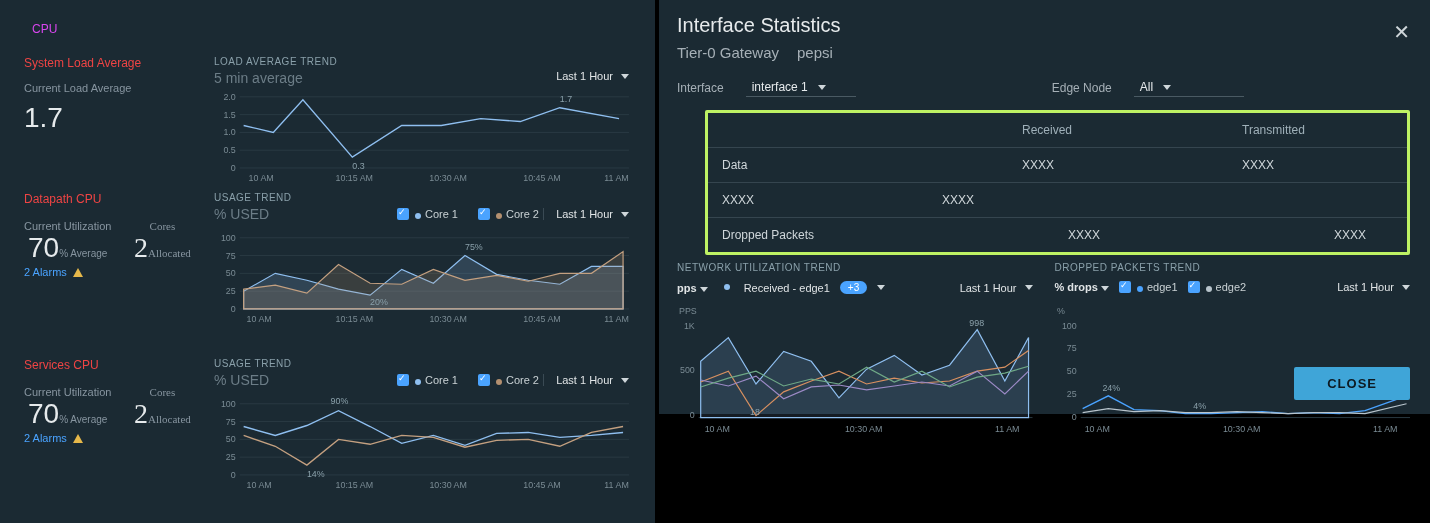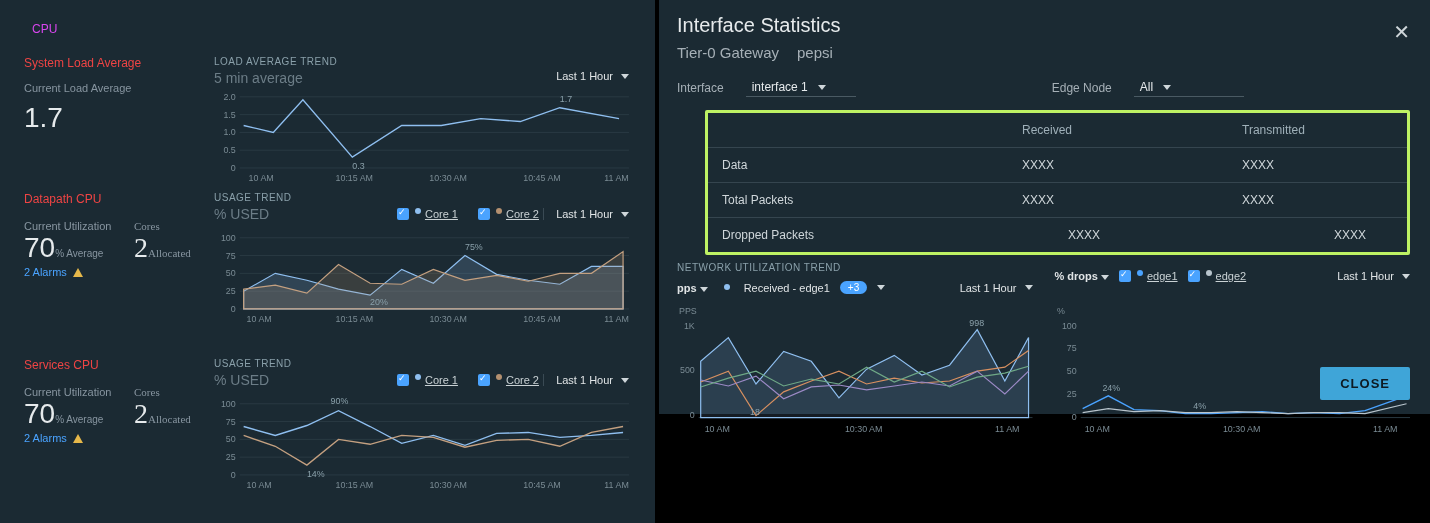--- a/index.html
+++ b/index.html
@@ -20,26 +20,26 @@
   .trend-lbl { position: absolute; left: 190px; top: 0; font-size: 10px; letter-spacing: .5px; color: #8aa0aa; }
   .trend-sub { position: absolute; left: 190px; top: 14px; font-size: 14px; color: #6c7d87; }
   .s2 .trend-sub, .s3 .trend-sub { top: 14px; }
   .range { position: absolute; right: 10px; top: 14px; display: flex; align-items: center; gap: 8px; font-size: 11px; color: #e0e4e6; cursor: pointer; }
   .chev { width:0; height:0; border-left:4px solid transparent; border-right:4px solid transparent; border-top:5px solid #cfd6da; display:inline-block; }
   .s2 .range, .s3 .range { top: 16px; border-left: 1px solid #3a4a54; padding-left: 12px; }
   .legend { position: absolute; right: 100px; top: 16px; display: flex; gap: 20px; align-items: center; }
   .chk { width: 12px; height: 12px; background: #4aa3ff; border-radius: 2px; position: relative; display:inline-block; }
   .chk::after { content:"✓"; color:#fff; font-size:9px; position:absolute; left:1px; top:-1px; }
   .dot { width:6px; height:6px; border-radius:50%; display:inline-block; margin: 0 4px 1px 6px; }
-  .lg-item { display:flex; align-items:flex-start; font-size:11px; color:#c9d1d4;text-decoration:underline; }
+  .lg-item { display:flex; align-items:flex-end; font-size:11px; color:#c9d1d4; }
   .chart-svg { position: absolute; left: 190px; right: 10px; top: 28px; bottom: 0; }
   .axis-text { fill:#7a8b94; font-size: 9px; }
   .mark-text { fill:#8aa0aa; font-size: 9px; }
   .grid line { stroke:#2a3a43; stroke-width:1; }
-  .metric-col { position: absolute; font-size: 11px; color:#8795a0; }
+  .metric-col { position: absolute; font-size: 11px; color:#8795a0;text-align:center; }
   .mc1 { left: 0; top: 28px; }
   .mc2 { left: 110px; top: 28px; font-family: Liberation Serif, serif; }
   .mc1 .big, .mc2 .big { display: inline; font-size: 28px; color:#e6eaec; font-weight:300; }
   .mc1 .sub { font-size: 10px; color:#8795a0; }
   .alarms { position:absolute; left:0; top:74px; color:#4aa3ff; font-size:11px; display:flex; align-items:center; gap:6px; cursor:pointer;}
   .warn { width:0; height:0; border-left:5px solid transparent; border-right:5px solid transparent; border-bottom:9px solid #e6b84a; display:inline-block; }
   
   .rp-title { position:absolute; left:18px; top:14px; font-size:20px; font-weight:300; color:#e6eaec; }
   .rp-bc    { position:absolute; left:18px; top:44px; font-size:15px; color:#a6b0b7; }
   .rp-bc span.sep { display:inline-block; width:18px; }
@@ -55,21 +55,21 @@
   .c1 { flex: 0 0 220px; }
   .c2 { flex: 1; }
   .tbl-hdr .tbl-cell { color:#9fb0b9; }
   .trends { position:absolute; left:18px; right:20px; top:262px; display:flex; gap:22px; }
   .trend-box { flex:1; position:relative; height: 190px; }
   .tb-title { font-size:10px; letter-spacing:.5px; color:#8aa0aa; }
   .tb-ctrl { margin-top:8px; display:flex; align-items:center; gap:10px; font-size:11px; color:#e0e4e6; }
   .pill { background:#4aa3ff; color:#fff; font-size:10px; padding:1px 8px; border-radius:9px; }
   .tb-range { margin-left:auto; display:flex; align-items:center; gap:8px; cursor:pointer; }
   .tb-svg { position:absolute; left:0; right:0; top:42px; bottom:0; }
-  .close-btn { position:absolute; right:20px; bottom:14px; background:#3fa5d8; color:#0d1a22; font-weight:600; font-size:13px; padding:9px 20px; border-radius:2px; letter-spacing:1px; cursor:pointer; }
+  .close-btn { position:absolute; right:20px; bottom:14px; background:#3fa5d8; color:#0d1a22; font-weight:600; font-size:13px; padding:9px 33px; border-radius:2px; letter-spacing:1px; cursor:pointer; }
 </style>
 </head>
 <body>
 
 <div class="app">
 
   <div class="panel left">
     <div class="lp-title">CPU</div>
 
     <div class="sect s1">
@@ -250,21 +250,20 @@
         <div class="tbl-cell c0"></div>
         <div class="tbl-cell c1">Received</div>
         <div class="tbl-cell c2">Transmitted</div>
       </div>
       <div class="tbl-row">
         <div class="tbl-cell c0">Data</div>
         <div class="tbl-cell c1">XXXX</div>
         <div class="tbl-cell c2">XXXX</div>
       </div>
       <div class="tbl-row">
-        <div class="tbl-cell c0">Total Packets</div>
         <div class="tbl-cell c1">XXXX</div>
         <div class="tbl-cell c2">XXXX</div>
       </div>
       <div class="tbl-row">
         <div class="tbl-cell c0">Dropped Packets</div>
         <div class="tbl-cell c1">XXXX</div>
         <div class="tbl-cell c2">XXXX</div>
       </div>
     </div>
 
@@ -294,20 +293,21 @@
           <path d="M24,58 L52,34 L80,81 L108,48 L136,58 L164,95 L192,66 L220,52 L248,72 L276,62 L304,26 L332,78 L356,34 L356,115 L24,115 Z" fill="rgba(143,191,240,0.15)" stroke="#8fbff0" stroke-width="1.2"></path>
           <path d="M24,79 L52,68 L80,113 L108,89 L136,78 L164,68 L192,81 L220,75 L248,80 L276,78 L304,68 L332,64 L356,47" fill="none" stroke="#d89060" stroke-width="1.2"></path>
           <path d="M24,77 L52,83 L80,73 L108,96 L136,84 L164,82 L192,87 L220,83 L248,79 L276,83 L304,68 L332,91 L356,68" fill="none" stroke="#9c8ac6" stroke-width="1.2"></path>
           <path d="M24,84 L52,75 L80,68 L108,83 L136,76 L164,81 L192,64 L220,79 L248,68 L276,84 L304,74 L332,70 L356,63" fill="none" stroke="#6fa987" stroke-width="1.2"></path>
           <text class="mark-text" x="74" y="112">18</text>
           <text class="mark-text" x="296" y="22">998</text>
         </svg>
       </div>
 
       <div class="trend-box">
+        <div class="tb-title">DROPPED PACKETS TREND</div>
         <div class="tb-ctrl">
           <span style="font-weight:600"><span>% drops</span> <span class="chev"></span></span>
           <span class="lg-item">
               <span class="chk"></span>
               <span class="dot" style="background:#4aa3ff"></span>
               <span>edge1</span>
             </span>
           <span class="lg-item">
               <span class="chk"></span>
               <span class="dot" style="background:#b8c4cc"></span>

